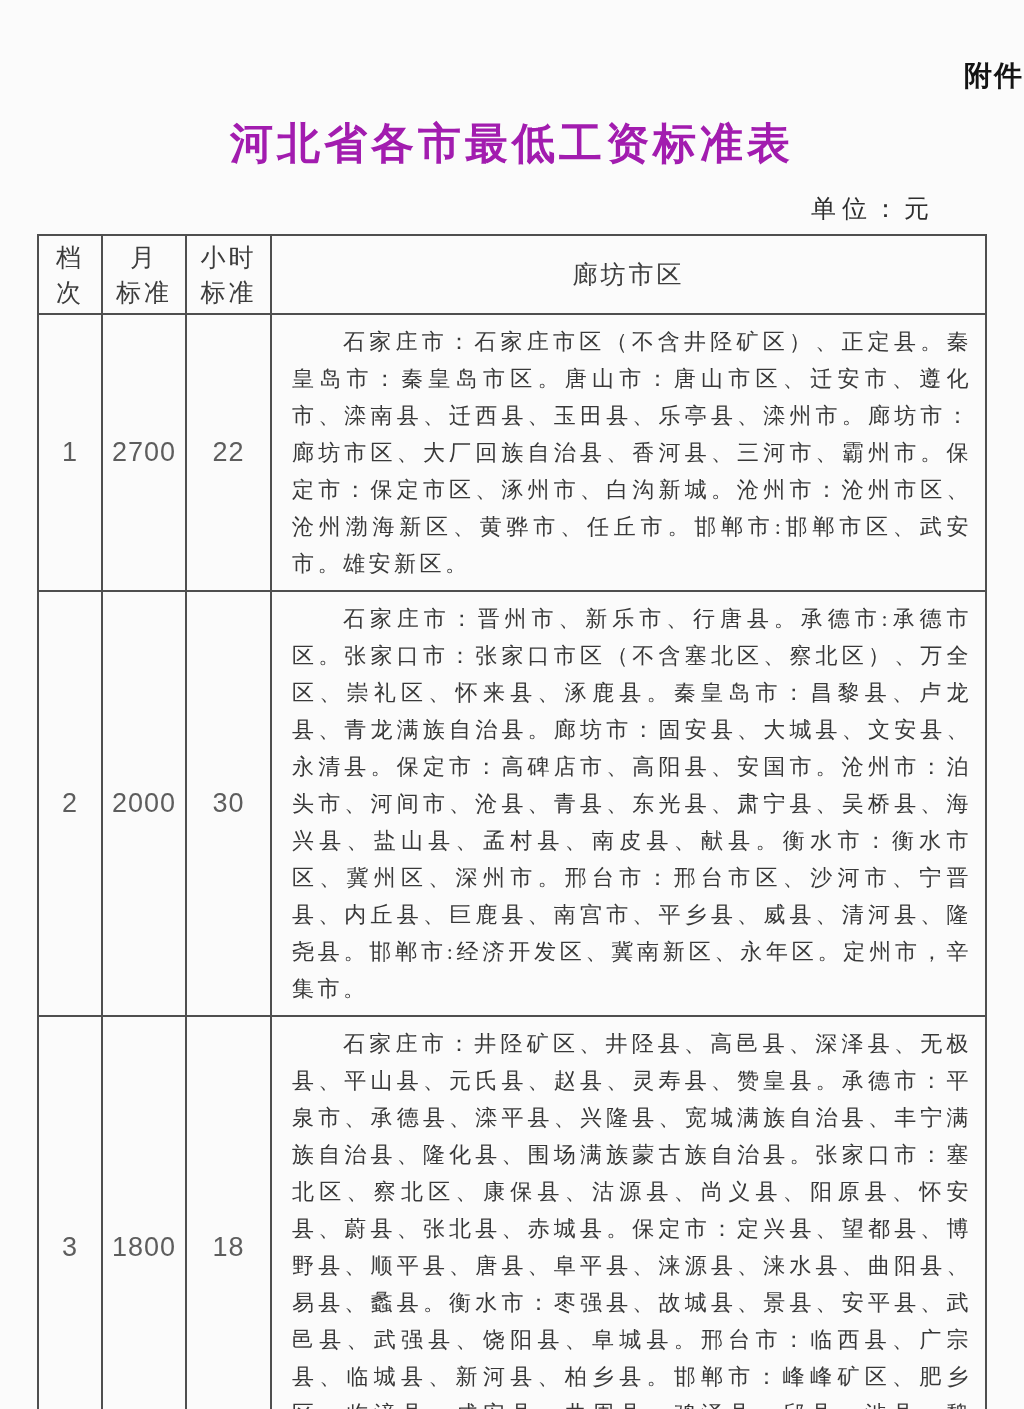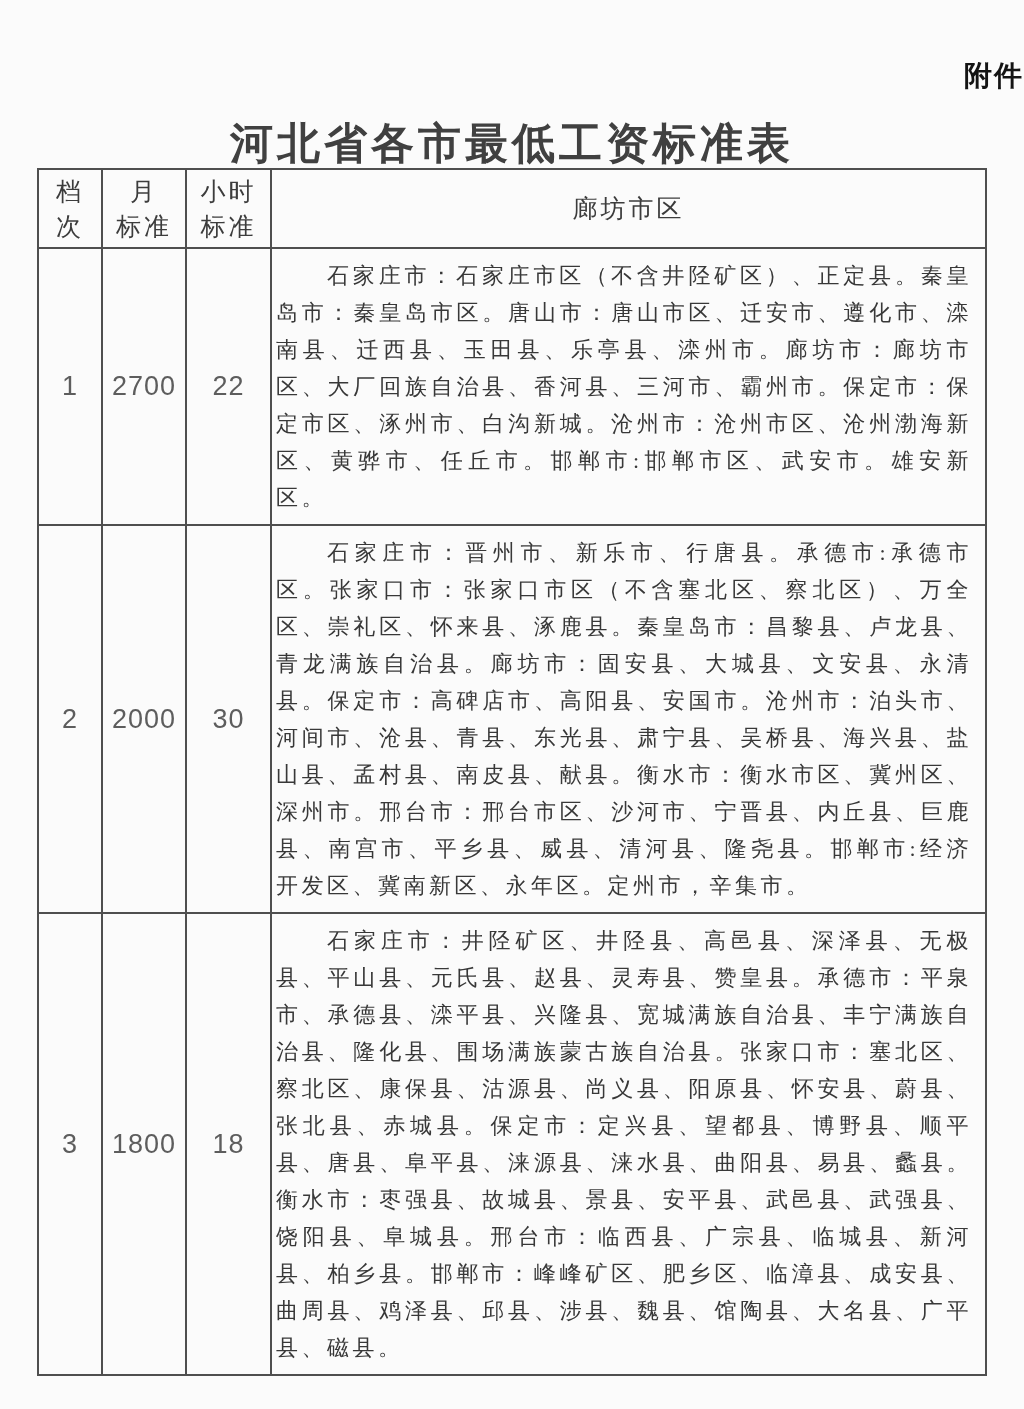--- a/index.html
+++ b/index.html
@@ -31,21 +31,21 @@
     text-align: right;
   }
   .title {
     margin-top: 24px;
     text-align: center;
     font-family: "Liberation Sans", sans-serif;
     font-weight: bold;
     font-size: 43px;
     line-height: 50px;
     letter-spacing: 4px;
-    color: #404040;
+    color: #a21caf;
   }
   .unit {
     margin: 24px 89px 8px 0;
     text-align: right;
     font-size: 25px;
     line-height: 34px;
     letter-spacing: 6px;
     color: #2e2e2e;
   }
   table.wage {
@@ -69,21 +69,21 @@
     white-space: pre-line;
   }
   td.num {
     text-align: center;
     font-family: "Liberation Sans", sans-serif;
     font-size: 27px;
     color: #5d5d5d;
     letter-spacing: 1px;
   }
   td.regions {
-    padding: 8px 13px 8px 4px;
+    padding: 8px 13px 8px 20px;
     font-size: 22px;
     line-height: 37px;
     letter-spacing: 3.5px;
     text-align: justify;
     text-indent: 51px;
     color: #383838;
     margin-left: 36px;
   }
   tr.hdr    { height: 79px;  }
   tr.row-1  { height: 233px; }
@@ -92,20 +92,21 @@
 </style>
 </head>
 <body>
 
 <div class="page">
 
   <div class="attachment">附件</div>
 
   <div class="title">河北省各市最低工资标准表</div>
 
+  <div class="unit">单位：元</div>
 
   <table class="wage">
     <colgroup>
       <col style="width:64px">
       <col style="width:84px">
       <col style="width:85px">
       <col>
     </colgroup>
     <tbody>
       <tr class="hdr">

